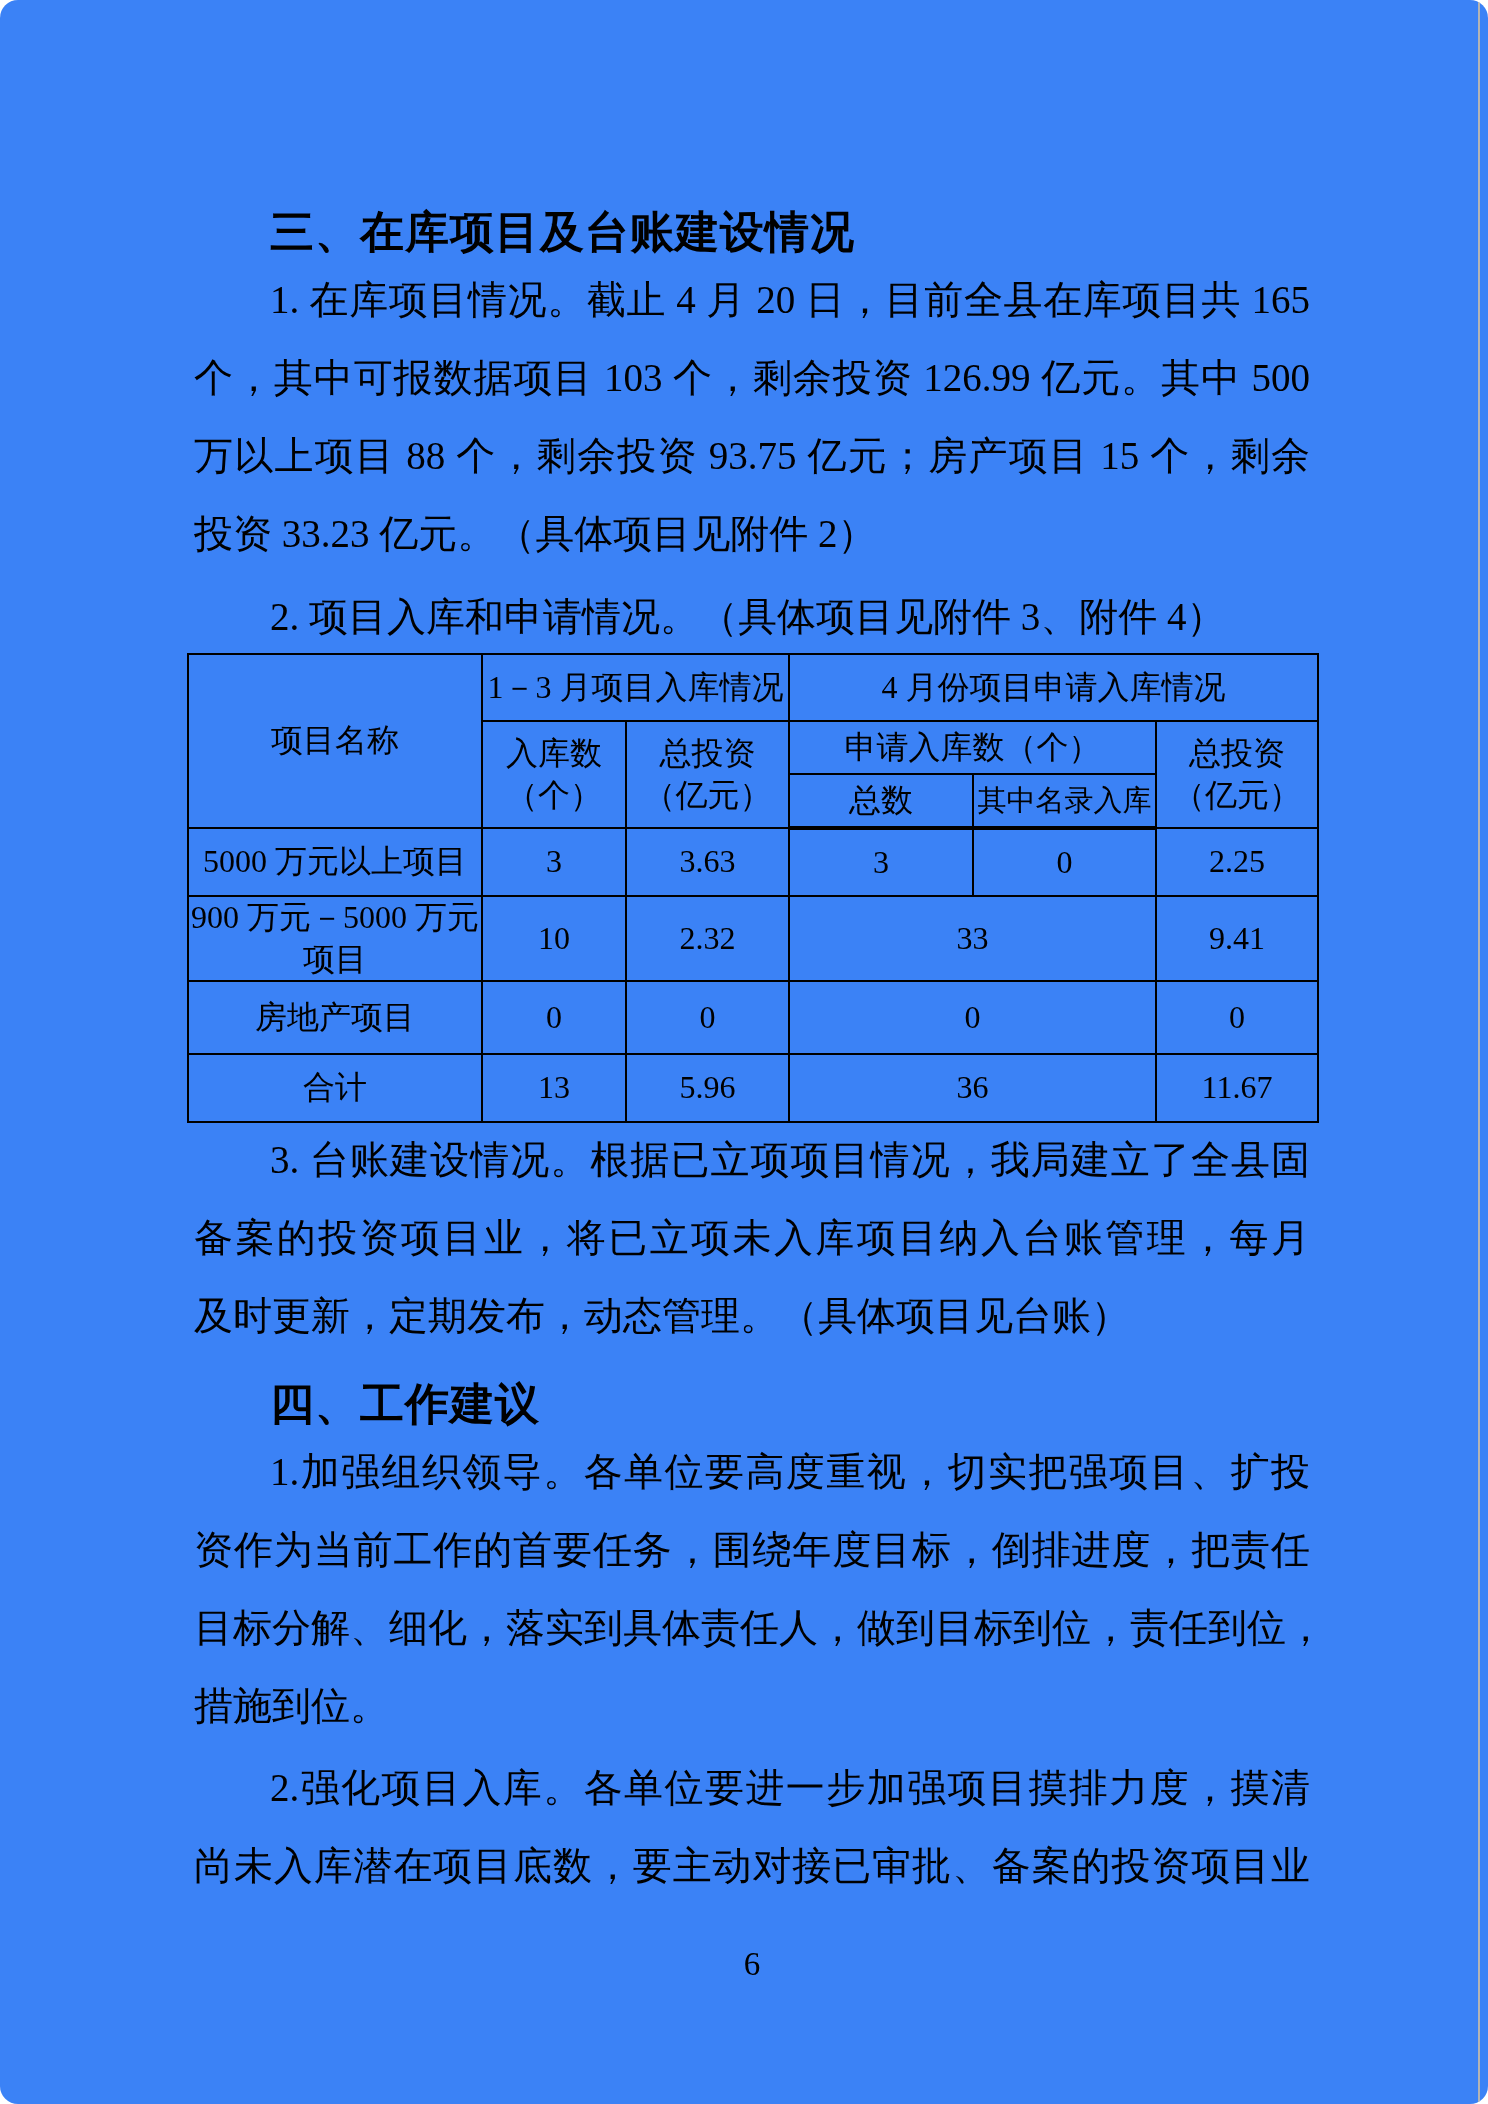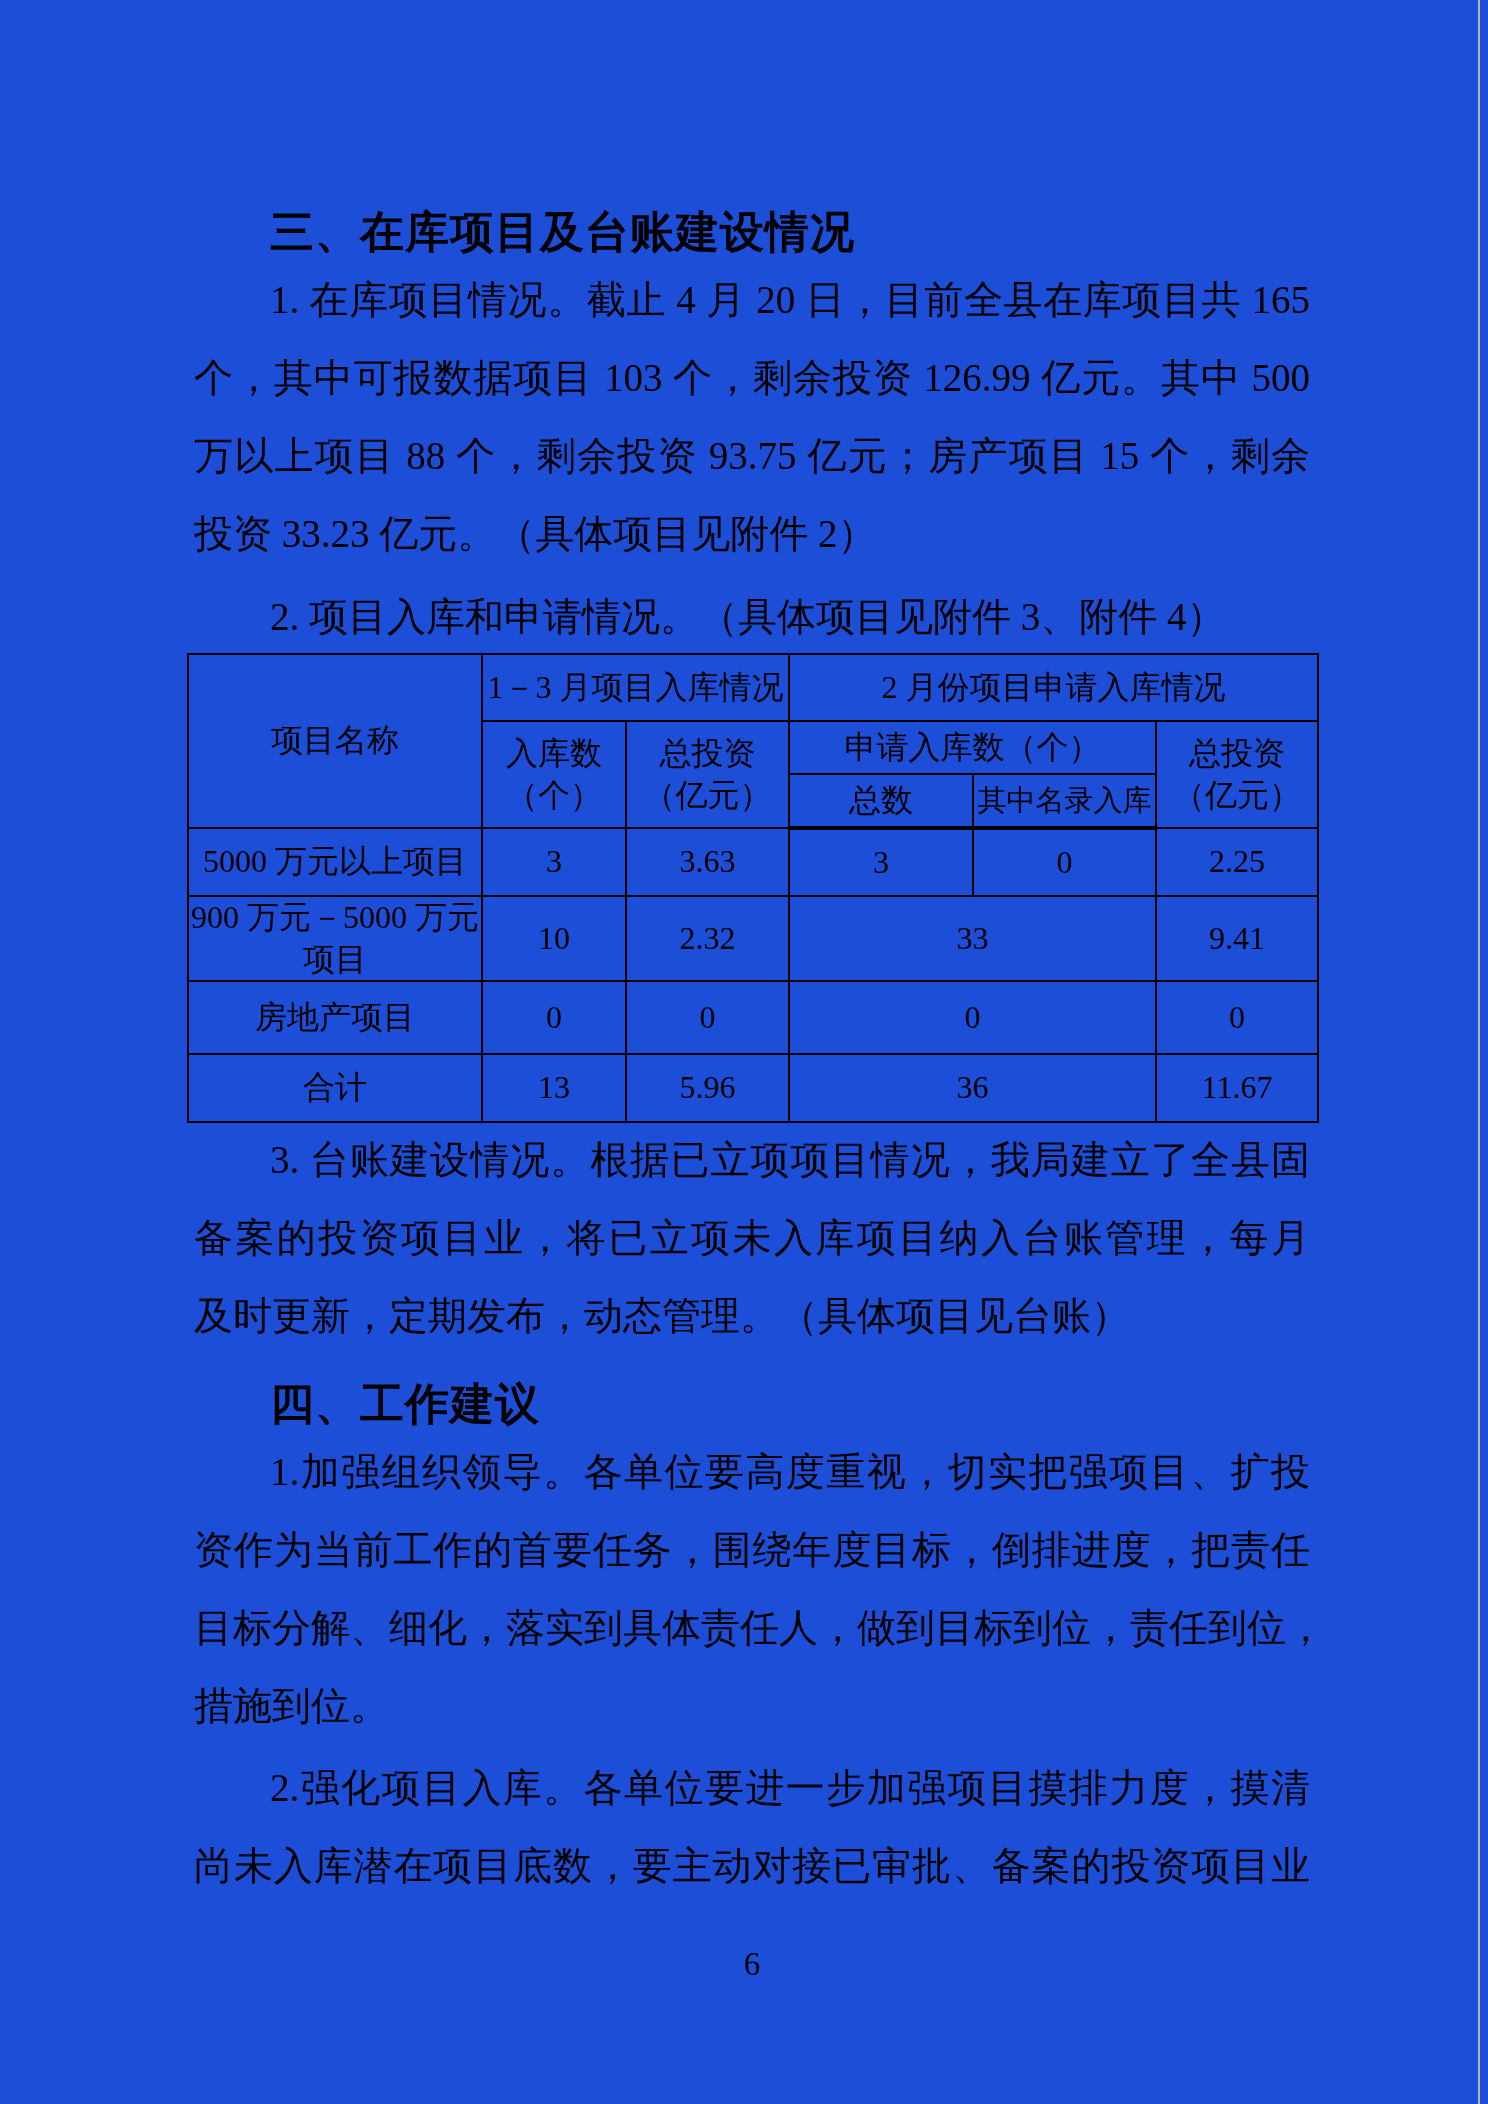--- a/index.html
+++ b/index.html
@@ -1,21 +1,22 @@
 <!DOCTYPE html>
 <html><head>
 <meta charset="utf-8">
 <style>
   html,body{margin:0;padding:0;background:#ffffff;}
   .page{
     position:relative;
     width:1488px;height:2104px;
-    background:#1d4ed8;color:#000;
+    background:#3b82f6;color:#000;
     overflow:hidden;
     font-family:"Liberation Serif","DejaVu Serif",serif;
+    border-radius:18px;
   }
   .content{padding:0 178px 0 194px;}
   .scan-edge{
     position:absolute;top:0;left:1478px;width:2px;height:2104px;
     background:#b4b4b4;
   }
   h2.doc-h{
     margin:0;font-family:"Liberation Sans","DejaVu Sans",sans-serif;
     font-weight:700;font-size:44px;line-height:58px;
     text-indent:76px;letter-spacing:1px;white-space:nowrap;
@@ -85,21 +86,21 @@
         <col style="width:144px">
         <col style="width:163px">
         <col style="width:184px">
         <col style="width:183px">
         <col style="width:162px">
       </colgroup>
       <tbody>
           <tr class="hr1">
         <td rowspan="3">项目名称</td>
         <td colspan="2">1－3 月项目入库情况</td>
-        <td colspan="3">2 月份项目申请入库情况</td>
+        <td colspan="3">4 月份项目申请入库情况</td>
       </tr>
       <tr class="hr2">
         <td rowspan="2">入库数（个）</td>
         <td rowspan="2">总投资（亿元）</td>
         <td colspan="2">申请入库数（个）</td>
         <td rowspan="2">总投资（亿元）</td>
       </tr>
       <tr class="hr3">
         <td>总数</td>
         <td class="sm">其中名录入库</td>

